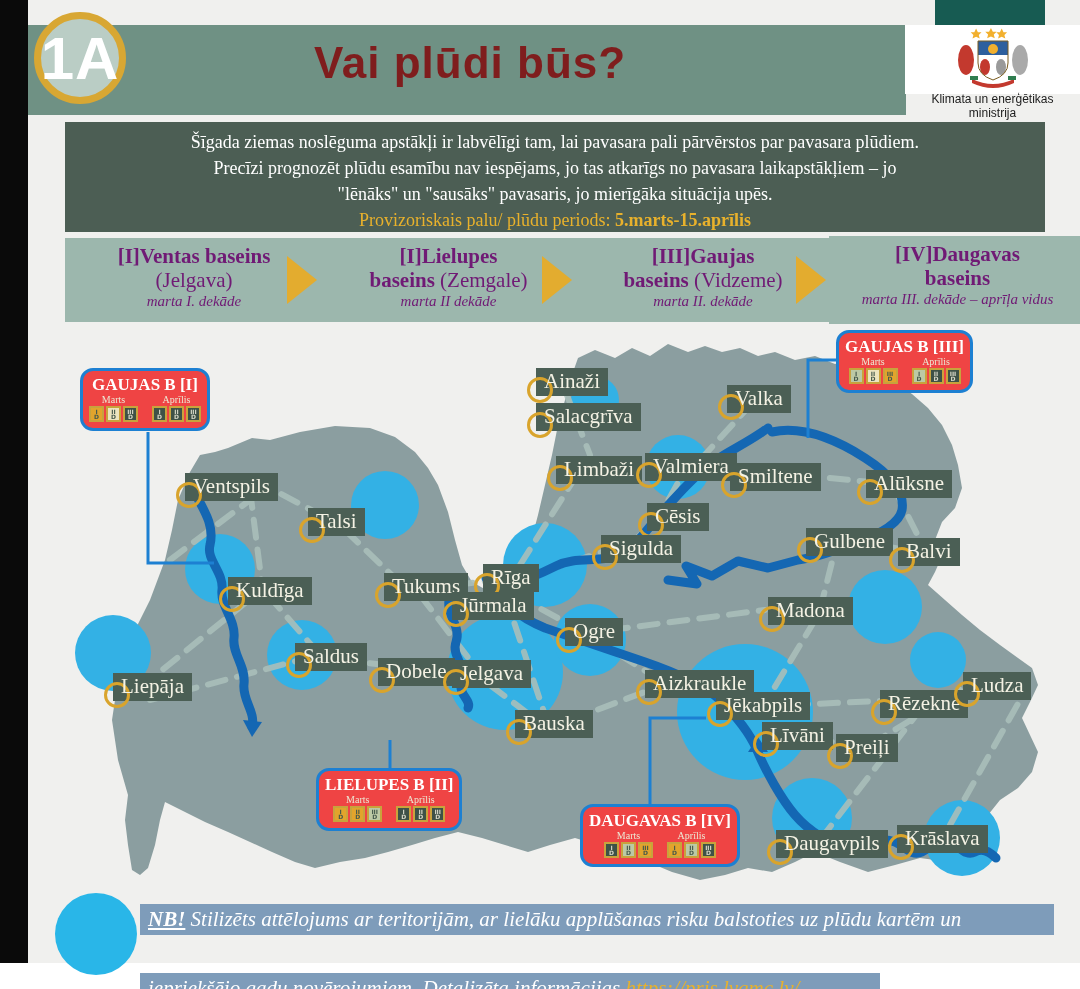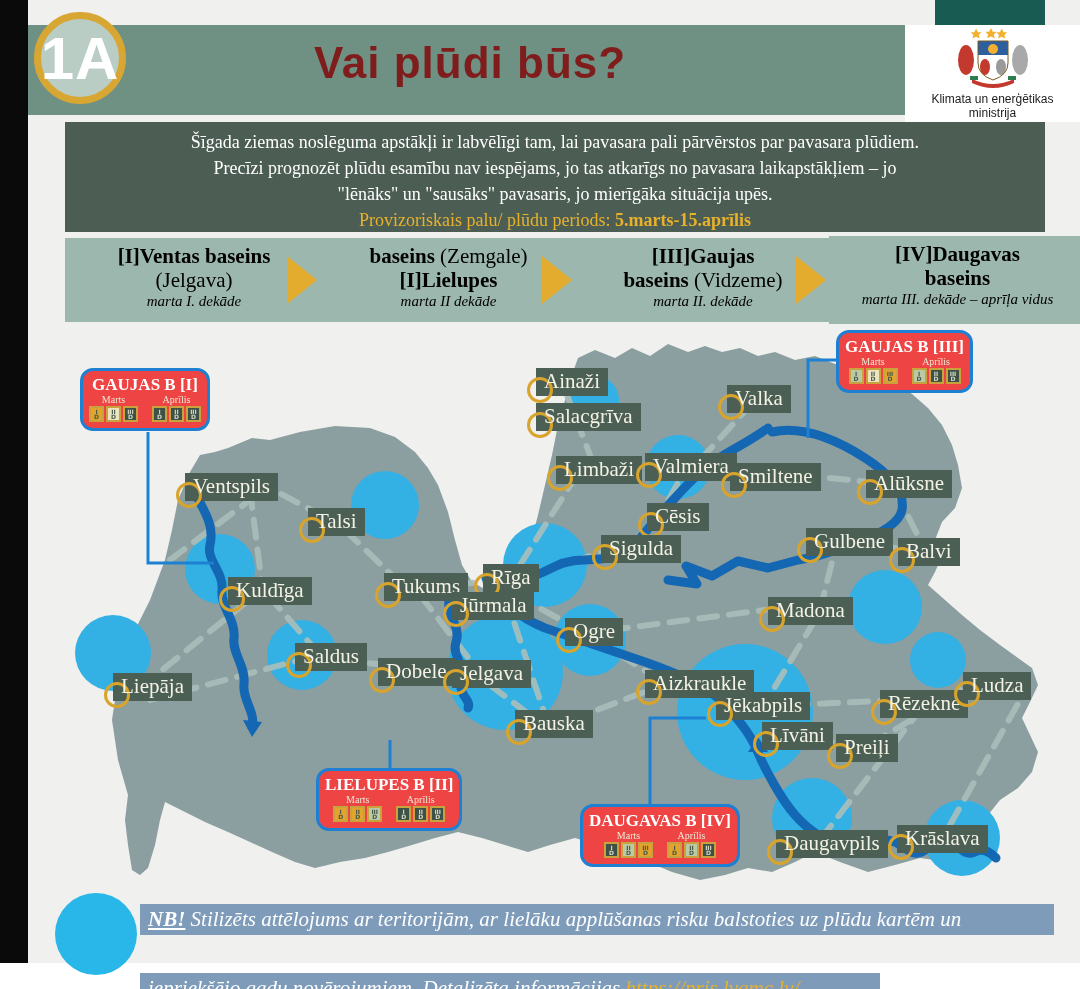--- a/index.html
+++ b/index.html
@@ -15,35 +15,35 @@
 
   
   #header-band{left:28px;top:25px;width:878px;height:90px;background:#6f9184;}
   #page-title{left:120px;top:38px;width:700px;text-align:center;color:#7f1d1d;
       font-size:44px;font-weight:bold;letter-spacing:1px;}
   #badge{left:34px;top:12px;width:92px;height:92px;border-radius:50%;
       background:#bacdc5;border:7px solid #d8a733;box-sizing:border-box;
       display:flex;align-items:center;justify-content:center;
       color:#ffffff;font-size:60px;font-weight:bold;letter-spacing:1px;}
   #ministry-tab{left:935px;top:0;width:110px;height:30px;background:#175b52;}
-  #ministry-box{left:905px;top:25px;width:175px;height:97px;background:#ffffff;
+  #ministry-box{left:905px;top:25px;width:175px;height:69px;background:#ffffff;
       display:flex;flex-direction:column;align-items:center;justify-content:flex-start;padding-top:2px;box-sizing:border-box;}
   #ministry-name{font-size:12px;color:#1c1c1c;text-align:center;line-height:1.15;width:150px;}
 
   
   #intro-panel{left:65px;top:122px;width:980px;height:110px;background:#4c5e54;
       color:#ffffff;font-family:"Liberation Serif",serif;font-size:18px;
       text-align:center;padding-top:7px;box-sizing:border-box;line-height:26px;}
   #intro-period{color:#e8b12c;}
   #intro-period b{font-weight:bold;}
 
   
   #basin-row{left:65px;top:238px;width:980px;height:88px;}
   .basin{position:absolute;top:0;width:258px;height:84px;background:#9cb7ad;
-      color:#000000;font-family:"Liberation Serif",serif;text-align:center;
+      color:#701a75;font-family:"Liberation Serif",serif;text-align:center;
       padding-top:6px;box-sizing:border-box;}
   .basin .bn{font-size:21px;line-height:24px;}
   .basin .bn b{font-weight:bold;}
   .basin .bt{font-size:15px;font-style:italic;line-height:17px;margin-top:1px;}
   .basin.tall{height:88px;top:-2px;}
   .flow-arrow{position:absolute;top:18px;width:0;height:0;
       border-top:24px solid transparent;border-bottom:24px solid transparent;
       border-left:30px solid #e3ac2f;}
 
   
@@ -129,22 +129,22 @@
   </div>
 
   <div class="abs" id="basin-row">
       <div class="basin" style="left: 0px;">
         <div class="bn"><b>[I]Ventas baseins</b></div>
         <div class="bn"><span>(Jelgava)</span></div>
         <div class="bt">marta I. dekāde</div>
       </div>
       <div class="flow-arrow" style="left: 222px;"></div>
       <div class="basin" style="left: 254.5px;">
+        <div class="bn"><b>[I]Lielupes</b></div>
         <div class="bn"><b>baseins</b> <span>(Zemgale)</span></div>
-        <div class="bn"><b>[I]Lielupes</b></div>
         <div class="bt">marta II dekāde</div>
       </div>
       <div class="flow-arrow" style="left: 476.5px;"></div>
       <div class="basin" style="left: 509px;">
         <div class="bn"><b>[III]Gaujas</b></div>
         <div class="bn"><b>baseins</b> <span>(Vidzeme)</span></div>
         <div class="bt">marta II. dekāde</div>
       </div>
       <div class="flow-arrow" style="left: 731px;"></div>
       <div class="basin tall" style="left: 763.5px;">

